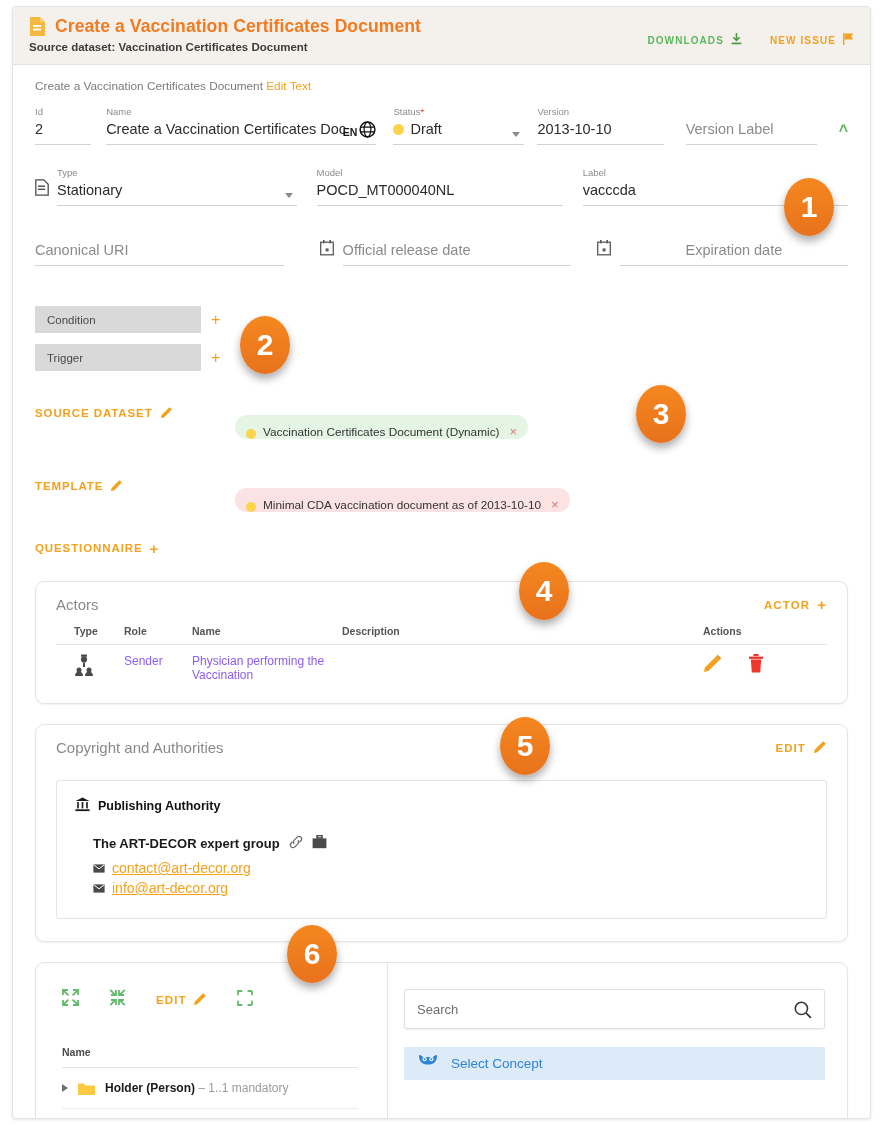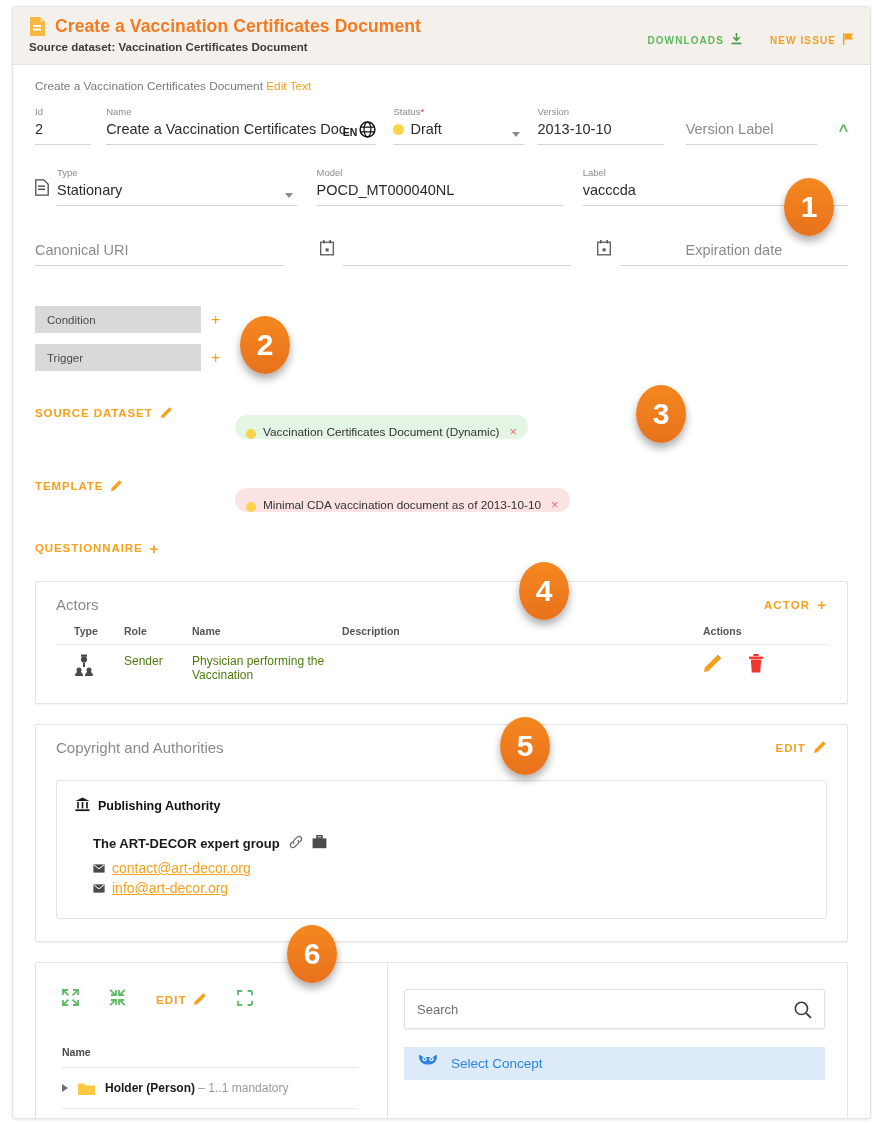--- a/index.html
+++ b/index.html
@@ -131,21 +131,21 @@
   }
   .chip.green { background: #e4f5e3; }
   .chip.pink  { background: #fbe3e4; }
   .chip .cdot {
     width: 10px; height: 10px; border-radius: 50%; background: #fcd34d;
   }
   .chip .cx { color: #e57373; font-size: 13px; margin-left: 3px; cursor: pointer; }
 
   
   .subcard {
-    border: 1px solid #e4e4e4; border-radius: 2px;
+    border: 1px solid #e4e4e4; border-radius: 9px;
     background: #fff; box-shadow: 0 1px 2px rgba(0,0,0,0.06);
     margin: 0 0 20px 0;
   }
   .subcard-hd {
     display: flex; align-items: center; justify-content: space-between;
     padding: 14px 20px 10px 20px;
   }
   .subcard-ti { font-size: 15px; color: #8a8a8a; }
   .hd-act {
     display: flex; align-items: center; gap: 7px;
@@ -153,21 +153,21 @@
     letter-spacing: 1.1px; cursor: pointer;
   }
 
   table.actors { width: 100%; border-collapse: collapse; }
   table.actors th {
     font-size: 10.5px; color: #555; font-weight: bold;
     text-align: left; padding: 2px 6px 7px 6px;
     border-bottom: 1px solid #e4e4e4;
   }
   table.actors td {
-    font-size: 12px; color: #4d7c0f;
+    font-size: 12px; color: #8b5cf6;
     padding: 9px 6px; vertical-align: top;
   }
   .col-type { width: 62px; padding-left: 18px !important; }
   .col-role { width: 68px; }
   .col-name { width: 150px; }
   .col-desc { width: auto; }
   .col-act  { width: 130px; }
   .row-icons { display: flex; align-items: center; gap: 26px; }
 
   
@@ -382,20 +382,21 @@
 
       <div style="margin:0 9px 9px 36px;">
         <svg width="14" height="16" viewBox="0 0 14 16">
           <rect x="0.7" y="2.2" width="12.6" height="12.6" fill="none" stroke="#5a5a5a" stroke-width="1.3"></rect>
           <rect x="3" y="0" width="1.6" height="3.4" fill="#5a5a5a"></rect>
           <rect x="9.4" y="0" width="1.6" height="3.4" fill="#5a5a5a"></rect>
           <rect x="5.6" y="8.4" width="3" height="3" fill="#5a5a5a"></rect>
         </svg>
       </div>
       <div class="fld" style="width:246px;">
+        <div class="val ph">Official release date</div>
         <div class="underline"></div>
       </div>
 
       <div style="margin:0 9px 9px 26px;">
         <svg width="14" height="16" viewBox="0 0 14 16">
           <rect x="0.7" y="2.2" width="12.6" height="12.6" fill="none" stroke="#5a5a5a" stroke-width="1.3"></rect>
           <rect x="3" y="0" width="1.6" height="3.4" fill="#5a5a5a"></rect>
           <rect x="9.4" y="0" width="1.6" height="3.4" fill="#5a5a5a"></rect>
           <rect x="5.6" y="8.4" width="3" height="3" fill="#5a5a5a"></rect>
         </svg>

